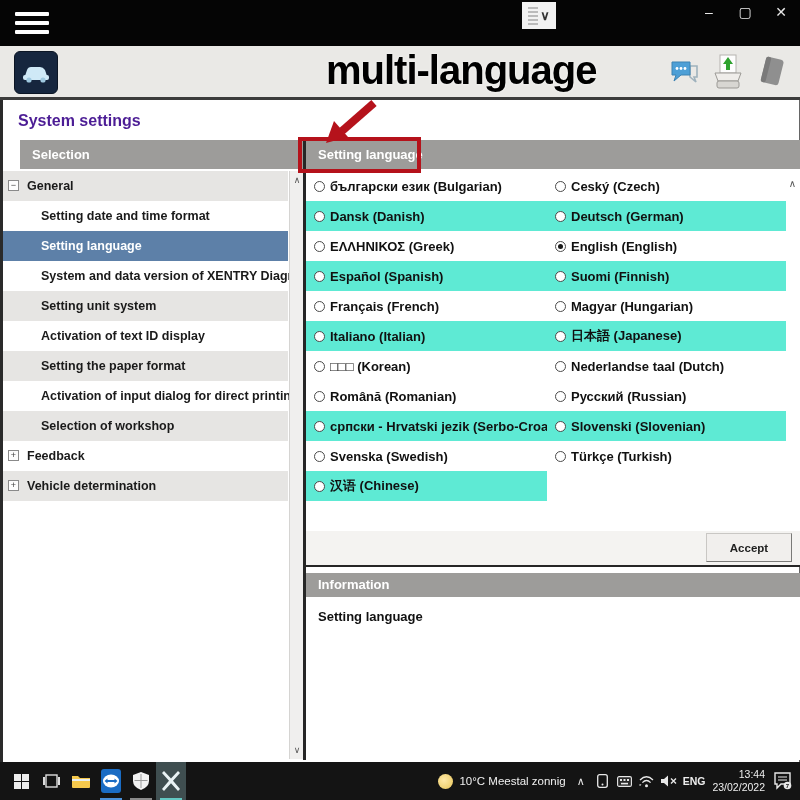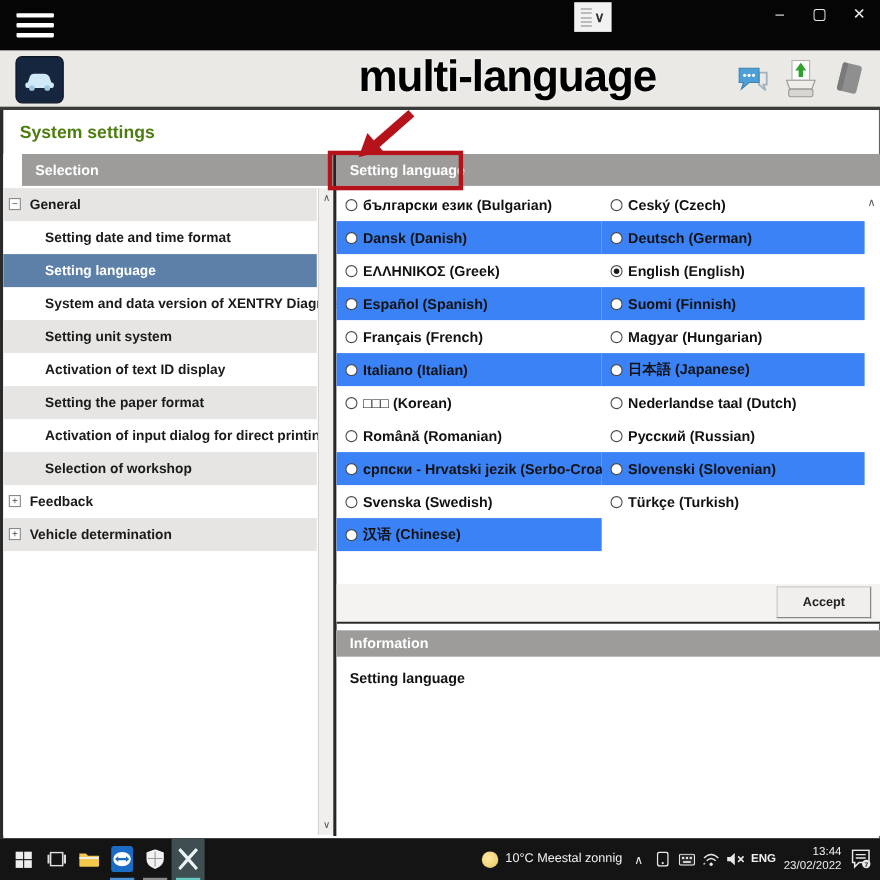--- a/index.html
+++ b/index.html
@@ -24,21 +24,21 @@
   .tool-right { position:absolute; right:10px; top:4px; display:flex; gap:8px; align-items:center; }
   .tool-icon { width:36px; height:44px; display:flex; align-items:center; justify-content:center; cursor:pointer; }
 
   
   .annotation-text { position:absolute; left:326px; top:48px; font-size:40px; font-weight:800; letter-spacing:-1px; color:#000000; text-shadow:0 0 3px rgba(255,255,255,.8); z-index:40; white-space:nowrap; }
   .annotation-arrow { position:absolute; left:322px; top:97px; z-index:40; }
   .annotation-box { position:absolute; left:298px; top:137px; width:123px; height:36px; border:4px solid #b5121b; z-index:39; pointer-events:none; }
 
   
   .content { position:absolute; left:0; top:100px; width:800px; height:662px; background:#fff; border-left:3px solid #2a2a2a; border-right:1px solid #666; }
-  .page-title { position:absolute; left:15px; top:12px; font-size:16px; font-weight:700; color:#4d7c0f; }
+  .page-title { position:absolute; left:15px; top:12px; font-size:16px; font-weight:700; color:#4c1d95; }
 
   .panel-header { background:#9d9c9a; color:#fff; font-size:13px; font-weight:700; line-height:29px; padding-left:12px; }
 
   
   .left-panel { position:absolute; left:0; top:40px; width:300px; height:620px; background:#fff; }
   .left-panel .panel-header { position:absolute; left:0; top:0; width:300px; height:29px;margin-left:17px; }
   .tree { position:absolute; left:0; top:31px; width:285px; }
   .tree-item { position:relative; height:30px; line-height:30px; font-size:12.5px; font-weight:700; color:#1a1a1a; cursor:pointer; white-space:nowrap; }
   .tree-item.alt { background:#e6e5e3; }
   .tree-item.sel { background:#5d80a8; color:#fff; }
@@ -49,21 +49,21 @@
   .vscroll .arr.up { top:4px; } .vscroll .arr.down { bottom:4px; }
 
   
   .divider { position:absolute; left:300px; top:40px; width:3px; height:620px; background:#262626; }
 
   
   .lang-panel { position:absolute; left:303px; top:40px; width:494px; height:427px; background:#fff; border-bottom:2px solid #262626; }
   .lang-panel .panel-header { position:absolute; left:0; top:0; width:494px; height:29px; }
   .lang-grid { position:absolute; left:0; top:31px; width:480px; }
   .lang-row { position:relative; height:30px; }
-  .lang-row.alt .cell { background:#3b82f6; }
+  .lang-row.alt .cell { background:#5eead4; }
   .lang-row.alt.half-right .cell.right { background:transparent; }
   .cell { position:absolute; top:0; height:30px; display:flex; align-items:center; cursor:pointer; }
   .cell.left { left:0; width:241px; } .cell.right { left:241px; width:239px; }
   .cell.empty { cursor:default; }
   .radio { width:11px; height:11px; border:1.4px solid #4a4a4a; border-radius:50%; margin-left:8px; background:#fff; flex:0 0 auto; position:relative; }
   .radio.checked::after { content:""; position:absolute; left:2px; top:2px; width:5px; height:5px; border-radius:50%; background:#1a1a1a; }
   .cell .lab { margin-left:5px; font-size:13px; font-weight:700; color:#111; white-space:nowrap; }
   .lang-scroll-up { position:absolute; right:4px; top:38px; font-size:10px; color:#555; cursor:pointer; }
   .lang-scroll-down { position:absolute; right:4px; top:388px; font-size:10px; color:#555; cursor:pointer; }
   .accept-row { position:absolute; left:0; top:391px; width:494px; height:34px; background:#f4f3f1; }

